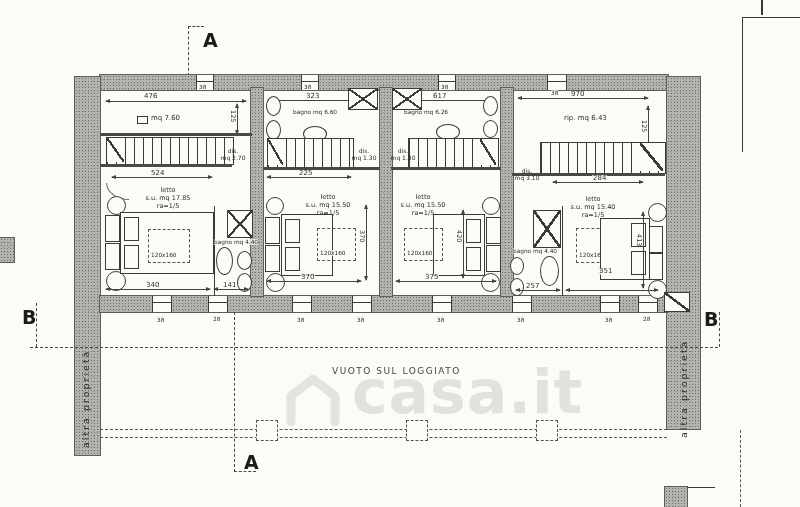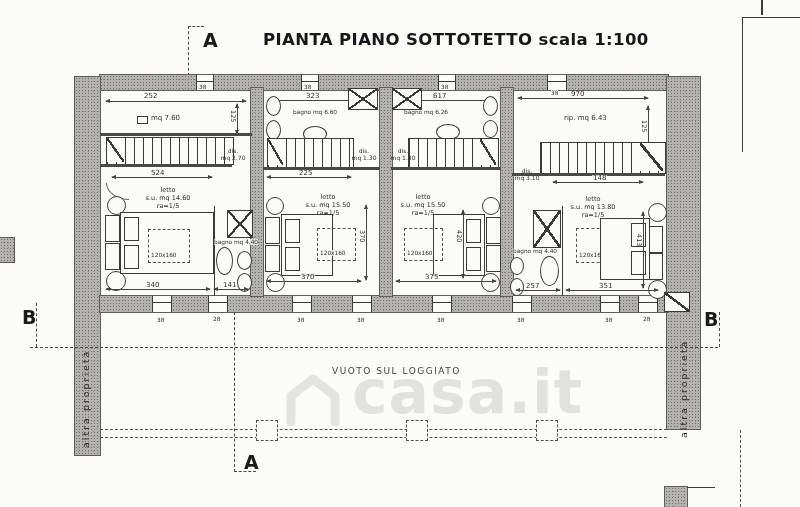--- a/index.html
+++ b/index.html
@@ -51,21 +51,20 @@
   .pil{position:absolute;border:1px solid #3a3a36;width:13px;height:22px;}
   .arc{border:1px solid #6a6862;border-top:none;border-right:none;border-radius:0 0 0 100%;}
   .wm{z-index:40;}
   .wmtext{font-size:60px;font-weight:700;color:rgba(221,221,216,.85);letter-spacing:1px;line-height:60px;}
 </style>
 </head>
 <body>
 
 <div class="page">
 
-  <div class="abs title" style="left:263px;top:30px;">PIANTA PIANO SOTTOTETTO  scala 1:100</div>
   <div class="abs dashdot-v" style="left:188px;top:26px;height:50px;"></div>
   <div class="abs dashdot-h" style="left:188px;top:26px;width:16px;"></div>
   <div class="abs sec" style="left:203px;top:29px;">A</div>
 
   <div class="abs thin" style="left:742px;top:17px;width:1px;height:135px;"></div>
   <div class="abs thin" style="left:742px;top:17px;width:58px;height:1px;"></div>
   <div class="abs thin" style="left:761px;top:0;width:2px;height:15px;"></div>
 
   <div class="abs hatch" style="left:100px;top:75px;width:568px;height:15px;"></div>
   <div class="abs hatch" style="left:75px;top:77px;width:25px;height:378px;"></div>
@@ -98,39 +97,39 @@
   <div class="abs tinylabel" style="left:157px;top:317px;">38</div>
   <div class="abs tinylabel" style="left:213px;top:316px;">28</div>
   <div class="abs tinylabel" style="left:297px;top:317px;">38</div>
   <div class="abs tinylabel" style="left:357px;top:317px;">38</div>
   <div class="abs tinylabel" style="left:437px;top:317px;">38</div>
   <div class="abs tinylabel" style="left:517px;top:317px;">38</div>
   <div class="abs tinylabel" style="left:605px;top:317px;">38</div>
   <div class="abs tinylabel" style="left:643px;top:316px;">28</div>
 
   <div class="abs dimh" style="left:106px;top:101px;width:140px;"></div>
-  <div class="abs dimtext" style="left:143px;top:93px;">252</div>
+  <div class="abs dimtext" style="left:143px;top:93px;">476</div>
   <div class="abs rect" style="left:137px;top:116px;width:9px;height:6px;"></div>
   <div class="abs dimtext" style="left:150px;top:115px;">mq 7.60</div>
   <div class="abs dimv" style="left:237px;top:104px;height:30px;"></div>
   <div class="abs vnum" style="left:229px;top:110px;">125</div>
   <div class="abs slab" style="left:100px;top:133px;width:152px;height:3px;"></div>
   <div class="abs stairs" style="left:106px;top:137px;width:126px;height:26px;"></div>
   <div class="abs diag1" style="left:107px;top:138px;width:17px;height:24px;"></div>
   <div class="abs slab" style="left:100px;top:164px;width:132px;height:3px;"></div>
   <div class="abs dimh" style="left:112px;top:177px;width:100px;"></div>
   <div class="abs dimtext" style="left:150px;top:170px;">524</div>
   <div class="abs distext" style="left:216px;top:147px;width:34px;">
     <span>dis.</span>
     <span>mq 2.70</span>
   </div>
   <div class="abs arc" style="left:106px;top:183px;width:22px;height:16px;"></div>
   <div class="abs roomtext" style="left:128px;top:186px;width:80px;">
     <span>letto</span>
-    <span>s.u. mq 14.60</span>
+    <span>s.u. mq 17.85</span>
     <span>ra=1/5</span>
   </div>
   <div class="abs oval" style="left:107px;top:196px;width:17px;height:17px;"></div>
   <div class="abs rect" style="left:105px;top:215px;width:13px;height:25px;"></div>
   <div class="abs rect" style="left:105px;top:243px;width:13px;height:25px;"></div>
   <div class="abs oval" style="left:106px;top:271px;width:18px;height:18px;"></div>
   <div class="abs bed" style="left:120px;top:212px;width:92px;height:60px;">
     <div class="pil" style="left:3px;top:4px;"></div>
     <div class="pil" style="left:3px;top:32px;"></div>
   </div>
@@ -219,28 +218,28 @@
 
   <div class="abs dimh" style="left:518px;top:98px;width:130px;"></div>
   <div class="abs dimtext" style="left:570px;top:91px;">970</div>
   <div class="abs dimtext" style="left:563px;top:115px;">rip. mq 6.43</div>
   <div class="abs dimv" style="left:648px;top:106px;height:52px;"></div>
   <div class="abs vnum" style="left:640px;top:120px;">125</div>
   <div class="abs stairs" style="left:540px;top:142px;width:124px;height:30px;"></div>
   <div class="abs diag1" style="left:640px;top:143px;width:23px;height:28px;"></div>
   <div class="abs slab" style="left:512px;top:173px;width:153px;height:3px;"></div>
   <div class="abs dimh" style="left:553px;top:182px;width:90px;"></div>
-  <div class="abs dimtext" style="left:592px;top:175px;">148</div>
+  <div class="abs dimtext" style="left:592px;top:175px;">284</div>
   <div class="abs distext" style="left:512px;top:167px;width:30px;">
     <span>dis.</span>
     <span>mq 3.10</span>
   </div>
   <div class="abs roomtext" style="left:558px;top:195px;width:70px;">
     <span>letto</span>
-    <span>s.u. mq 13.80</span>
+    <span>s.u. mq 15.40</span>
     <span>ra=1/5</span>
   </div>
   <div class="abs thin" style="left:562px;top:206px;width:1px;height:90px;"></div>
   <div class="abs shower" style="left:533px;top:210px;width:26px;height:36px;"></div>
   <div class="abs tinylabel" style="left:513px;top:248px;">bagno mq 4.40</div>
   <div class="abs oval" style="left:510px;top:257px;width:12px;height:16px;"></div>
   <div class="abs oval" style="left:510px;top:278px;width:12px;height:16px;"></div>
   <div class="abs oval" style="left:540px;top:256px;width:17px;height:28px;"></div>
   <div class="abs dashedrect" style="left:576px;top:228px;width:37px;height:33px;"></div>
   <div class="abs tinylabel" style="left:579px;top:252px;">120x160</div>
@@ -248,21 +247,21 @@
   <div class="abs rect" style="left:647px;top:226px;width:14px;height:25px;"></div>
   <div class="abs rect" style="left:647px;top:253px;width:14px;height:25px;"></div>
   <div class="abs oval" style="left:648px;top:280px;width:17px;height:17px;"></div>
   <div class="abs bed" style="left:600px;top:218px;width:48px;height:60px;">
     <div class="pil" style="right:3px;top:4px;"></div>
     <div class="pil" style="right:3px;top:32px;"></div>
   </div>
   <div class="abs dimh" style="left:516px;top:290px;width:44px;"></div>
   <div class="abs dimtext" style="left:525px;top:283px;">257</div>
   <div class="abs dimh" style="left:566px;top:290px;width:92px;"></div>
-  <div class="abs dimtext" style="left:598px;top:283px;">351</div>
+  <div class="abs dimtext" style="left:598px;top:268px;">351</div>
   <div class="abs dimv" style="left:643px;top:212px;height:76px;"></div>
   <div class="abs vnum" style="left:635px;top:234px;">413</div>
 
   <div class="abs diag1" style="left:664px;top:292px;width:24px;height:18px;border:1px solid #3a3a36;"></div>
 
   <div class="abs dashdot-h" style="left:30px;top:347px;width:688px;"></div>
   <div class="abs dashdot-v" style="left:36px;top:303px;height:44px;"></div>
   <div class="abs sec" style="left:22px;top:306px;">B</div>
   <div class="abs dashdot-v" style="left:719px;top:312px;height:35px;"></div>
   <div class="abs sec" style="left:704px;top:308px;">B</div>

